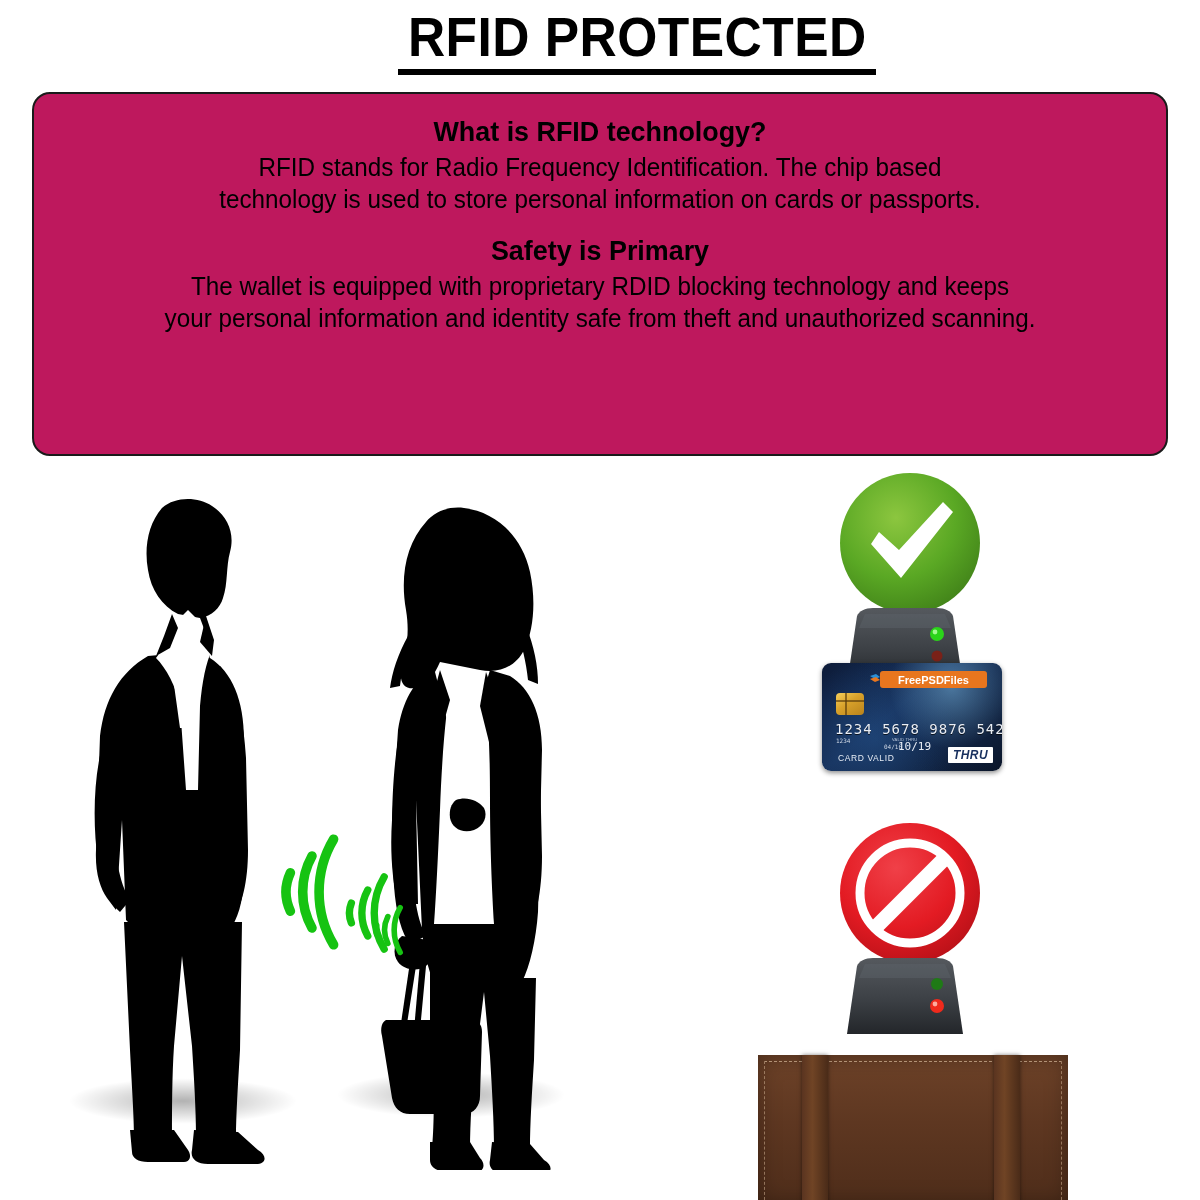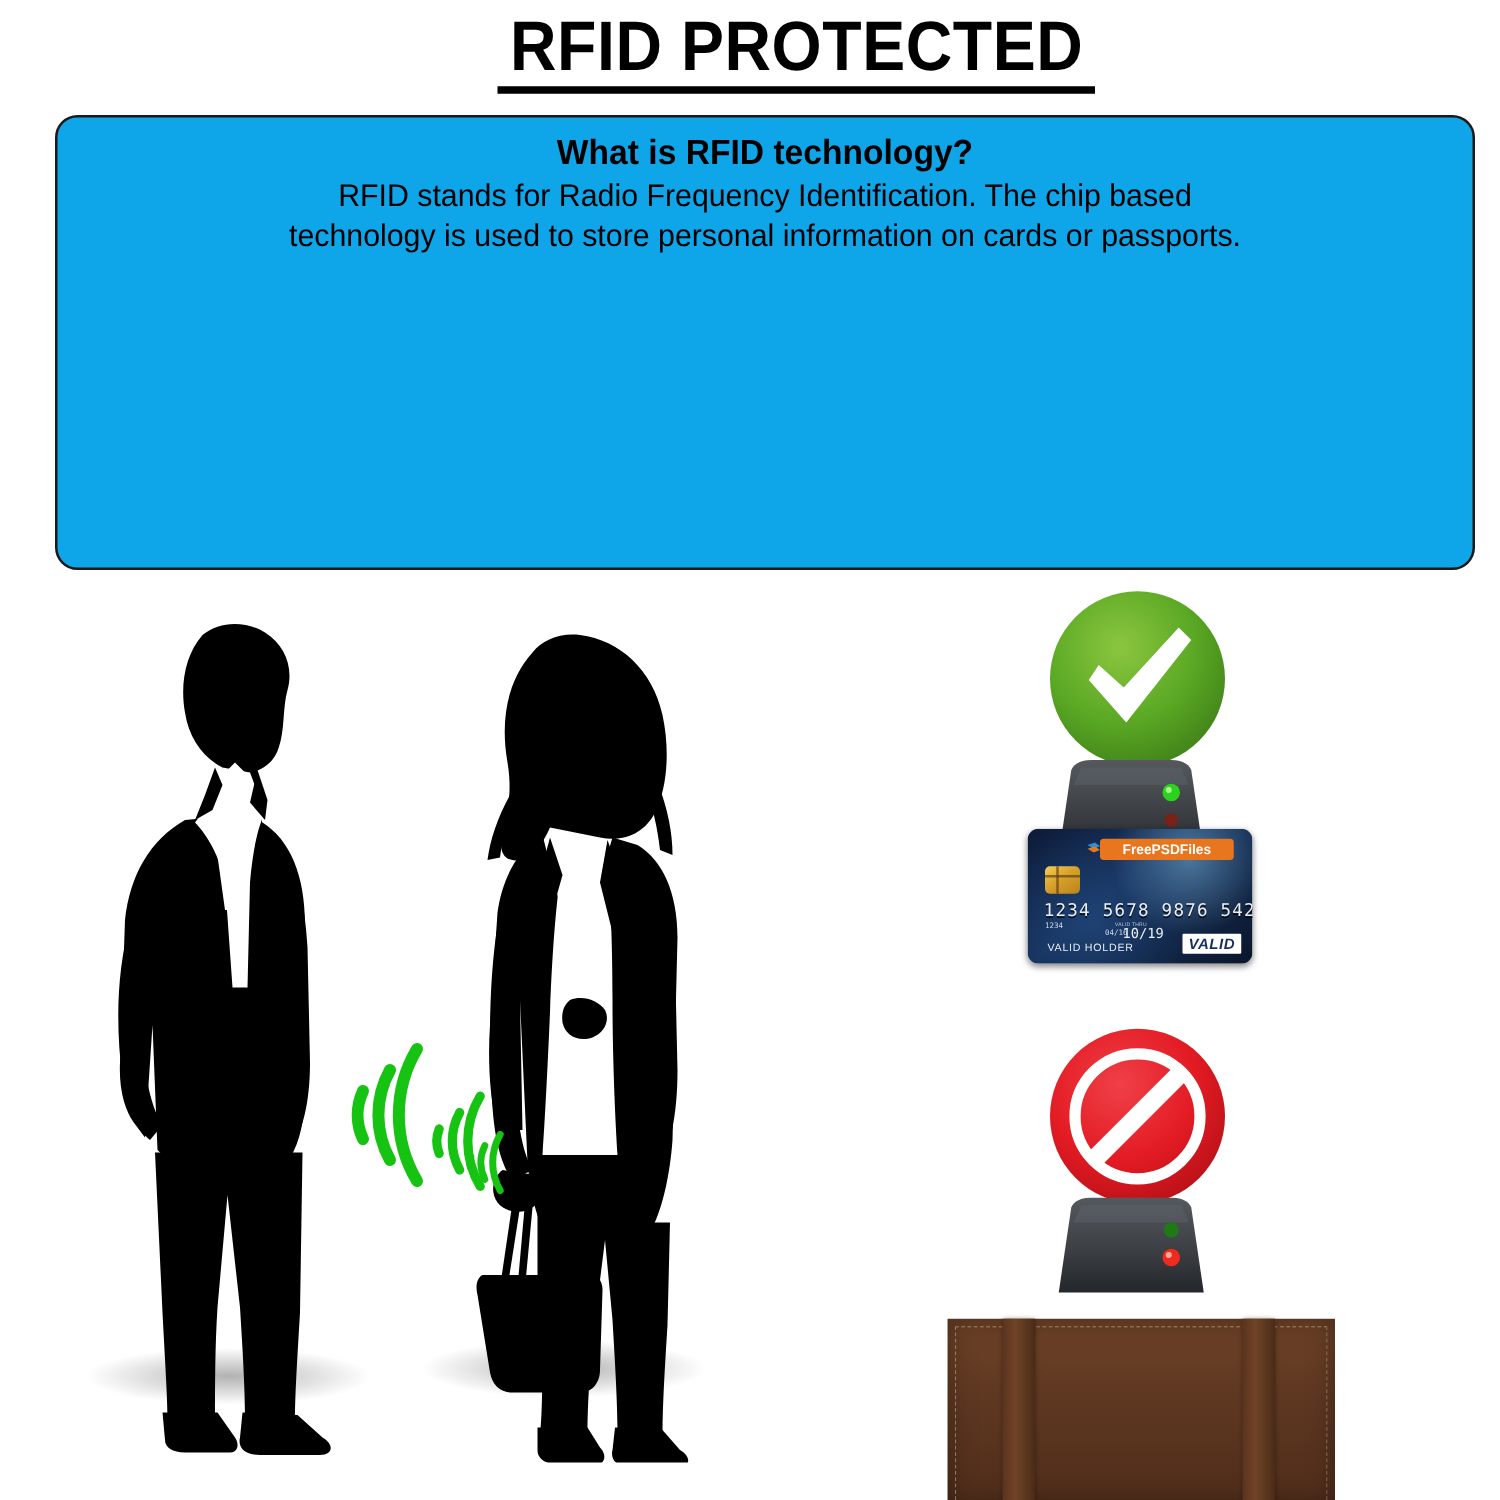--- a/index.html
+++ b/index.html
@@ -47,23 +47,22 @@
   
   #info-box {
     position: absolute;
     left: 32px;
     top: 92px;
     width: 1136px;
     height: 364px;
     border: 2px solid #1a1a1a;
     border-radius: 18px;
     box-sizing: border-box;
-    background: #0ea5e9;
-    padding-top: 4px;
-    margin-left: 12px;
+    background: #be185d;
+    padding-top: 14px;
   }
   .info-section {
     text-align: center;
     padding: 0 18px;
   }
   .info-heading {
     font-size: 28px;
     font-weight: bold;
     line-height: 1.25;
     margin: 0 0 2px 0;
@@ -340,20 +339,25 @@
 
 <div id="info-box">
 
   <div class="info-section" id="section-0">
     <div class="info-heading">What is RFID technology?</div>
     <div class="info-body">RFID stands for Radio Frequency Identification. The chip based
 technology is used to store personal information on cards or passports.</div>
   </div>
 
 
+  <div class="info-section" id="section-2">
+    <div class="info-heading">Safety is Primary</div>
+    <div class="info-body">The wallet is equipped with proprietary RDID blocking technology and keeps
+your personal information and identity safe from theft and unauthorized scanning.</div>
+  </div>
 
 </div>
 
 <div id="illustration">
 
   <div id="people-group">
 
     <div class="ground-shadow" style="left:28px; top:618px; width:230px; height:46px;"></div>
     <div class="ground-shadow" style="left:296px; top:612px; width:230px; height:46px;"></div>
 
@@ -527,22 +531,22 @@
           </div>
           <div id="psd-badge">
             <span id="psd-badge-label">FreePSDFiles</span>
           </div>
           <div id="card-chip"></div>
           <div id="card-number">1234 5678 9876 5421</div>
           <div id="card-number-small">1234</div>
           <div id="card-expiry-label">VALID THRU</div>
           <div id="card-expiry-prefix">04/16</div>
           <div id="card-expiry">10/19</div>
-          <div id="card-holder">VALID HOLDER</div>
-          <div id="visa-logo">VALID</div>
+          <div id="card-holder">CARD VALID</div>
+          <div id="visa-logo">THRU</div>
         </div>
       </div>
 
     </div>
 
     <div class="device-block" id="blocked-block">
 
       <div class="status-badge-wrap">
         <svg viewBox="0 0 150 150" xmlns="http://www.w3.org/2000/svg">
           <defs>

